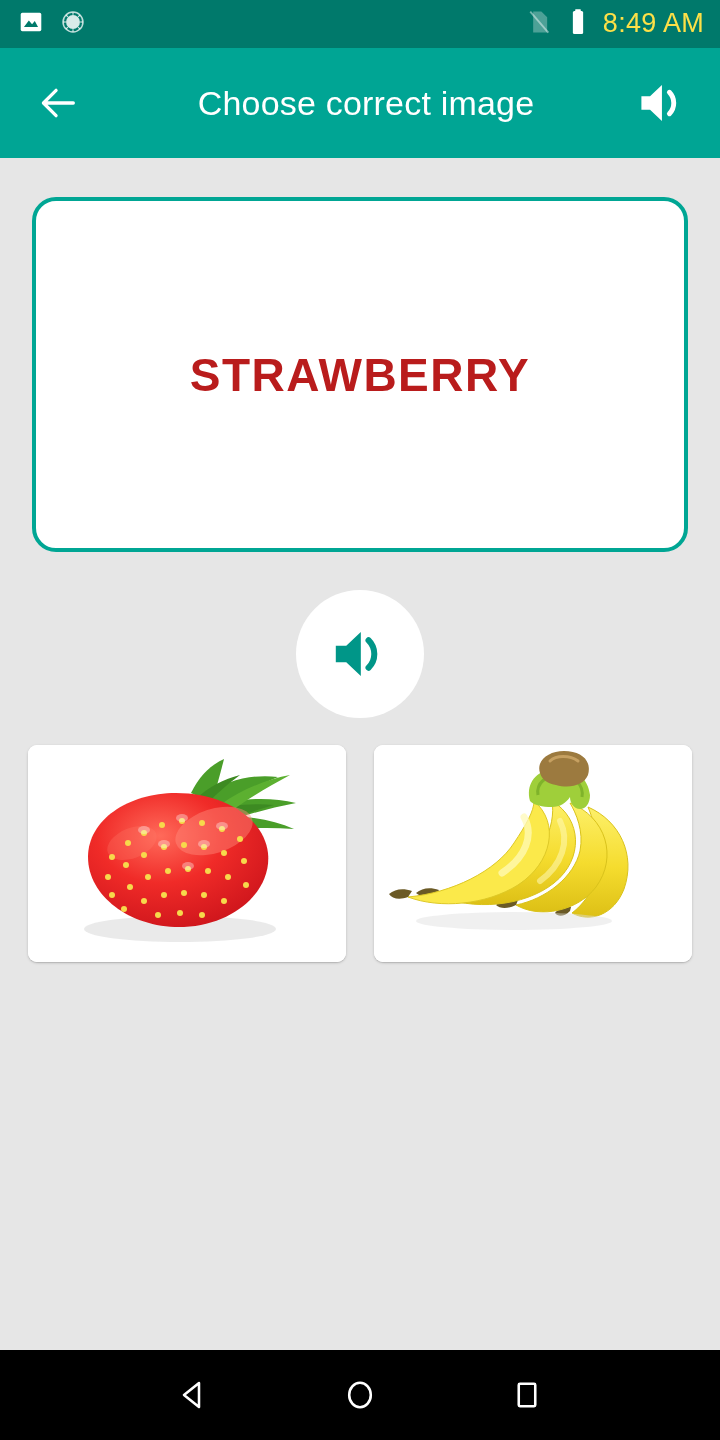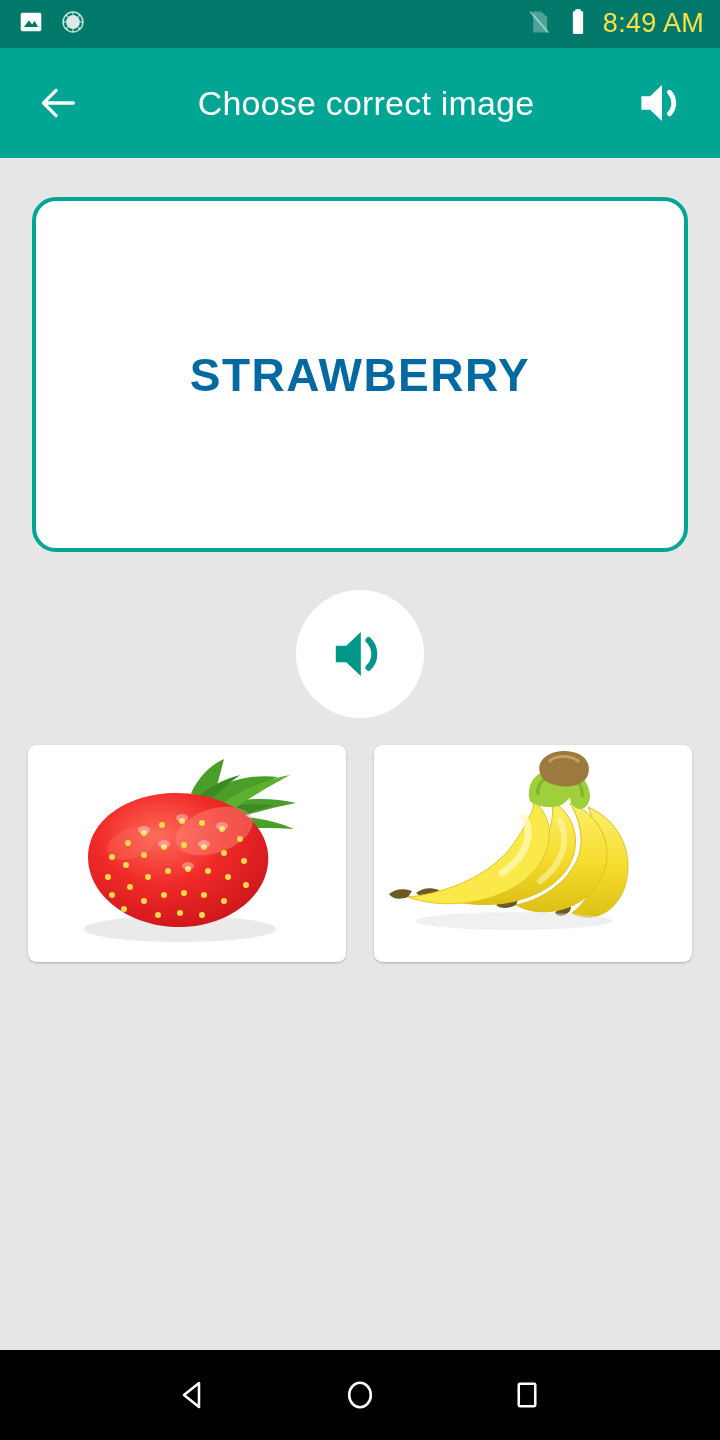--- a/index.html
+++ b/index.html
@@ -107,21 +107,21 @@
     background: #ffffff;
     border: 4px solid #00a694;
     border-radius: 24px;
     display: flex;
     align-items: center;
     justify-content: center;
   }
   #word-text {
     font-size: 46px;
     font-weight: bold;
-    color: #0369a1;
+    color: #b91c1c;
     letter-spacing: 1.5px;
   }
 
   #play-sound-button {
     position: absolute;
     left: 296px;
     top: 432px;
     width: 128px;
     height: 128px;
     border-radius: 50%;

